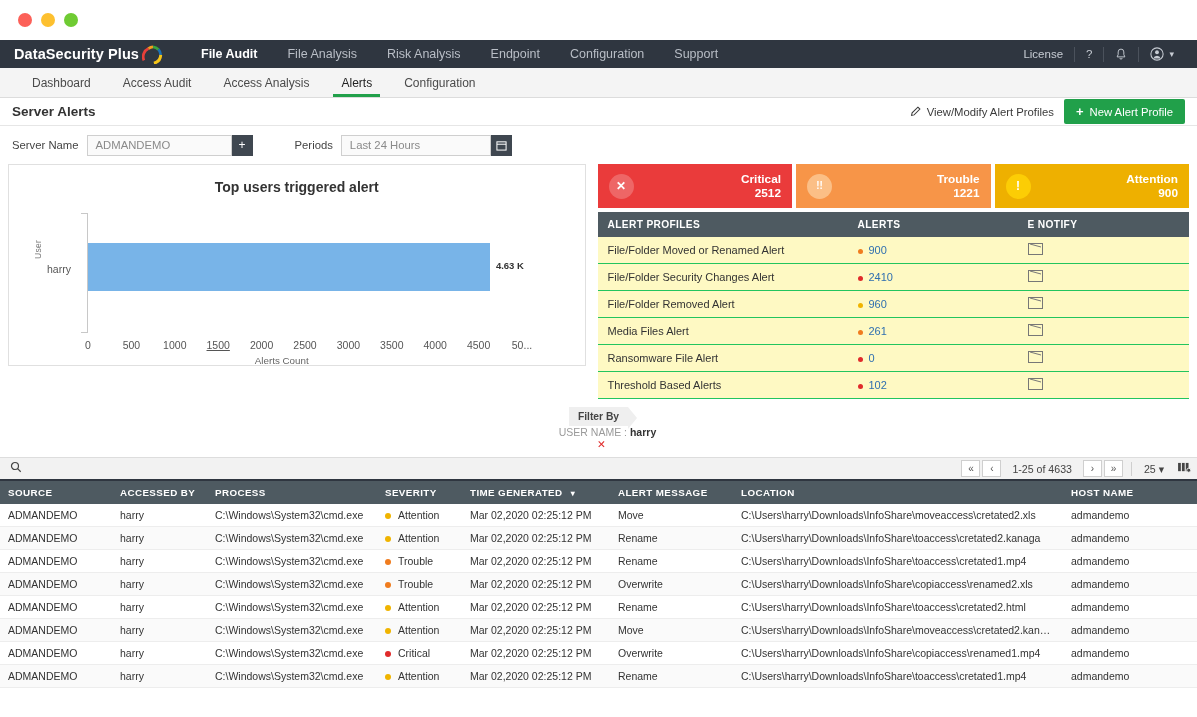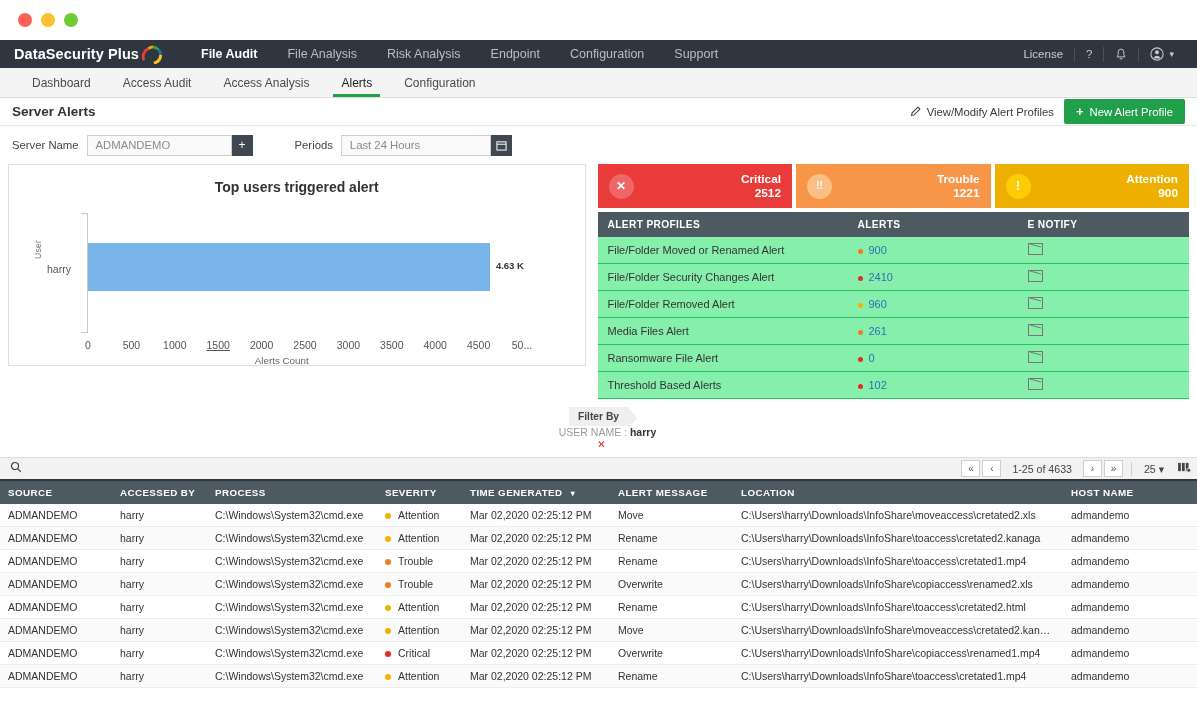--- a/index.html
+++ b/index.html
@@ -72,21 +72,21 @@
   .sev-card.critical { background: #ea3b3b; }
   .sev-card.trouble { background: #f79548; }
   .sev-card.attention { background: #eeb000; }
   .sev-icon { width: 25px; height: 25px; border-radius: 50%; background: rgba(255,255,255,.22); display: flex; align-items: center; justify-content: center; font-size: 12px; font-weight: bold; line-height: 1; }
   .sev-icon.bright { background: #fccd05; color: #fff; }
   .sev-icon.trouble-ic { background: #fbbf86; color: #fff; font-size: 10px; }
   .sev-text { margin-left: auto; text-align: right; }
   .sev-name { font-size: 11.8px; font-weight: bold; line-height: 14px; }
   .sev-count { font-size: 11.8px; font-weight: bold; line-height: 15px; }
 
-  .prof-table { width: 100%; border-collapse: collapse; margin-top: 4px; background: #86efac; }
+  .prof-table { width: 100%; border-collapse: collapse; margin-top: 4px; background: #fef9c3; }
   .prof-table thead th { background: #4e5a61; color: #fff; font-size: 10.2px; font-weight: bold; letter-spacing: .35px; text-align: left; padding: 7px 10px; }
   .prof-table tbody td { font-size: 11px; color: #333; padding: 6px 10px; border-bottom: 1px solid #22c55e; }
   .dot-sm { display: inline-block; width: 5px; height: 5px; border-radius: 50%; vertical-align: middle; margin-right: 6px; }
   .cnt-link { color: #2f6fb0; cursor: pointer; }
   .envelope { display: inline-block; width: 15px; height: 12px; border: 1px solid #777; position: relative; cursor: pointer; }
   .envelope::after { content: ""; position: absolute; left: 1px; top: 1px; width: 11px; height: 6px; border-top: 1px solid #777; transform: skewY(16deg); }
 
   
   .chiprow { display: flex; align-items: center; padding: 8px 7px 7px; gap: 0; flex-direction: column; }
   .chip-tag { background: #efefef; font-size: 10.3px; font-weight: bold; color: #444; padding: 4px 9px; position: relative; }

